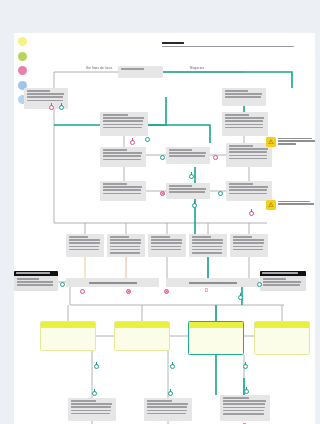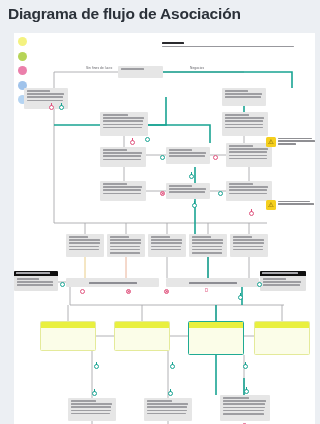--- a/index.html
+++ b/index.html
@@ -141,21 +141,20 @@
   }
   .mk.pink .stem { background: #e0537e; }
   .mk.dlabel { border: none; background: none; }
   .mk.dlabel::before { content: "D"; position: absolute; left: 0; top: -1px; font-size: 4.5px; color: #e0537e; }
 </style>
 </head>
 <body>
 
 <div id="root">
 
-  <div class="page-title">Diagrama de flujo de Asociación</div>
 
   <div class="canvas">
 
     <div class="legend">
         <div class="legend-dot" style="background: rgb(242, 240, 106);"></div>
         <div class="legend-dot" style="background: rgb(169, 204, 58);"></div>
         <div class="legend-dot" style="background: rgb(232, 104, 156);"></div>
         <div class="legend-dot" style="background: rgb(143, 185, 232);"></div>
         <div class="legend-dot" style="background: rgb(168, 205, 240);"></div>
       </div>

